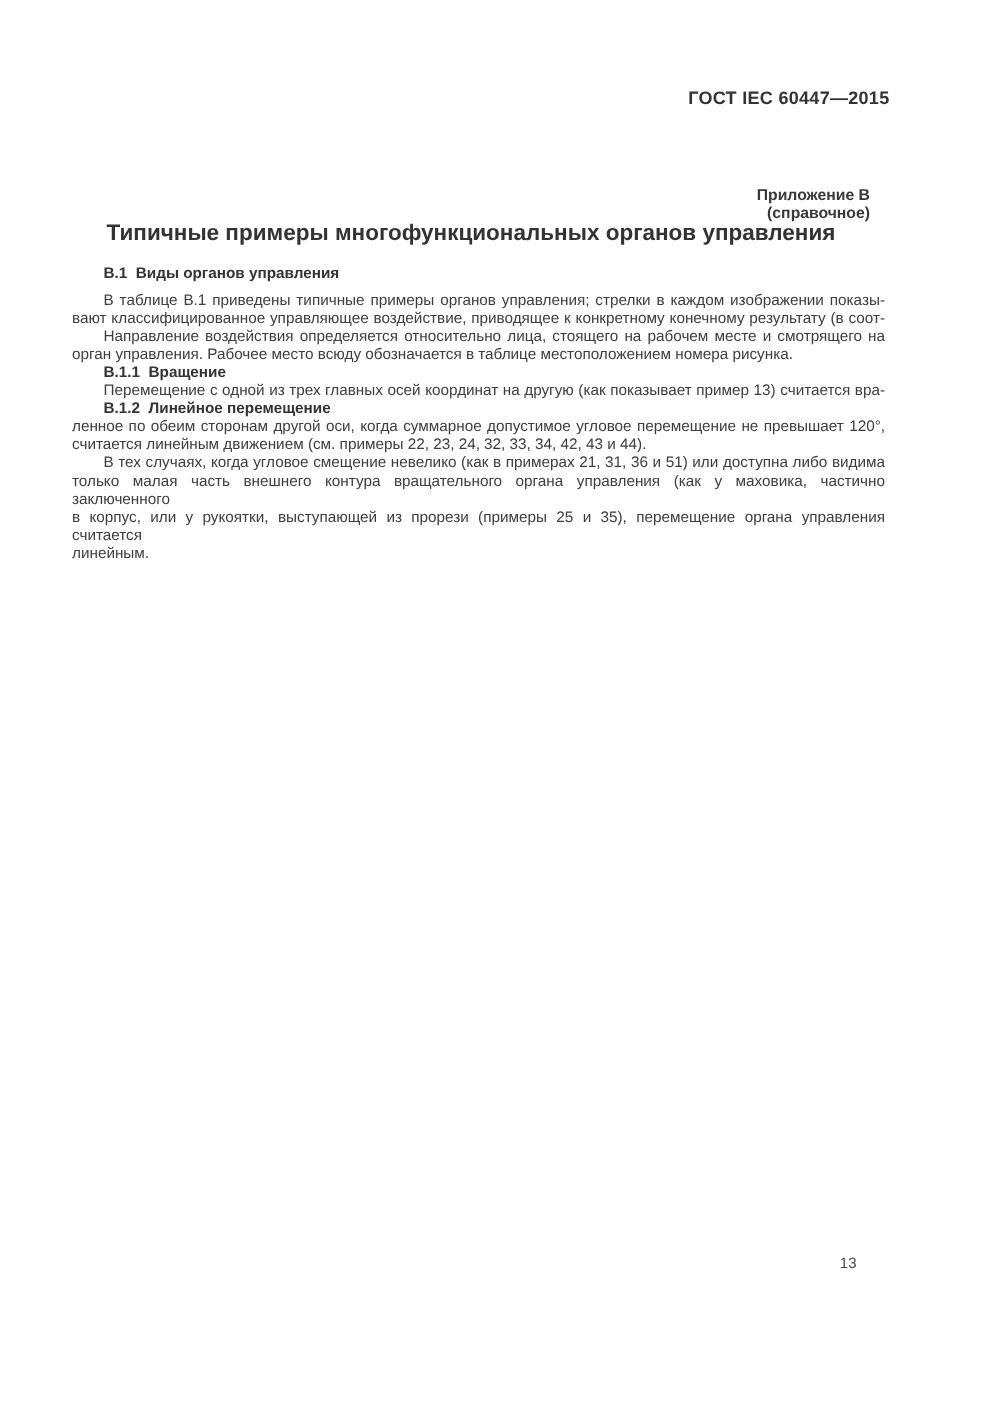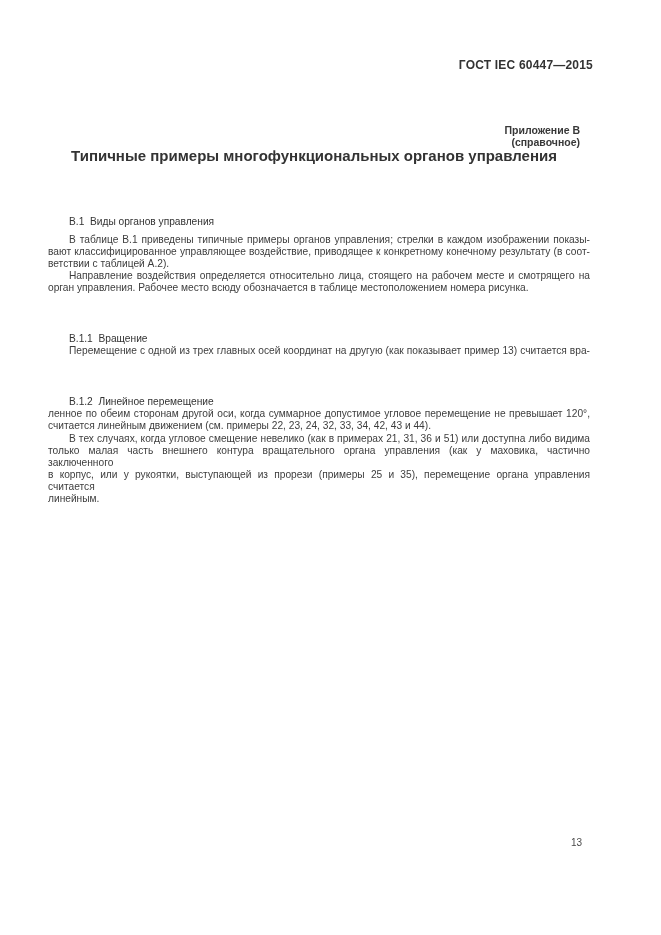--- a/index.html
+++ b/index.html
@@ -57,31 +57,31 @@
     line-height: 12.05px;
   }
   .block { margin: 0; }
   .block:first-child { margin-bottom: 6px; }
   .line {
     text-align: justify;
     text-align-last: justify;
   }
   .line.first { padding-left: 21px; }
   .line.last { text-align-last: left; }
-  .block.heading { font-weight: normal; color: #333333; margin-top: 39px; }
+  .block.heading { font-weight: bold; color: #333333; }
   .block.heading .line {
     padding-left: 21px;
     text-align: left;
     text-align-last: left;
     white-space: pre-wrap;
   }
   .page-number {
     position: absolute;
     top: 837px;
-    right: 79px;
+    right: 90px;
     font-size: 10px;
     color: #4a4a4a;
   }
 </style>
 </head>
 <body>
 
 <div class="page">
 
   <div class="doc-code">ГОСТ IEC 60447—2015</div>
@@ -93,21 +93,20 @@
 
   <div class="doc-title">Типичные примеры многофункциональных органов управления</div>
 
   <div class="document-body">
       <div class="block heading">
         <div class="line first last">В.1  Виды органов управления</div>
       </div>
       <div class="block paragraph">
         <div class="line first">В таблице В.1 приведены типичные примеры органов управления; стрелки в каждом изображении показы-</div>
         <div class="line">вают классифицированное управляющее воздействие, приводящее к конкретному конечному результату (в соот-</div>
-        <div class="line last">ветствии с таблицей А.2).</div>
       </div>
       <div class="block paragraph">
         <div class="line first">Направление воздействия определяется относительно лица, стоящего на рабочем месте и смотрящего на</div>
         <div class="line last">орган управления. Рабочее место всюду обозначается в таблице местоположением номера рисунка.</div>
       </div>
       <div class="block heading">
         <div class="line first last">В.1.1  Вращение</div>
       </div>
       <div class="block paragraph">
       </div>

